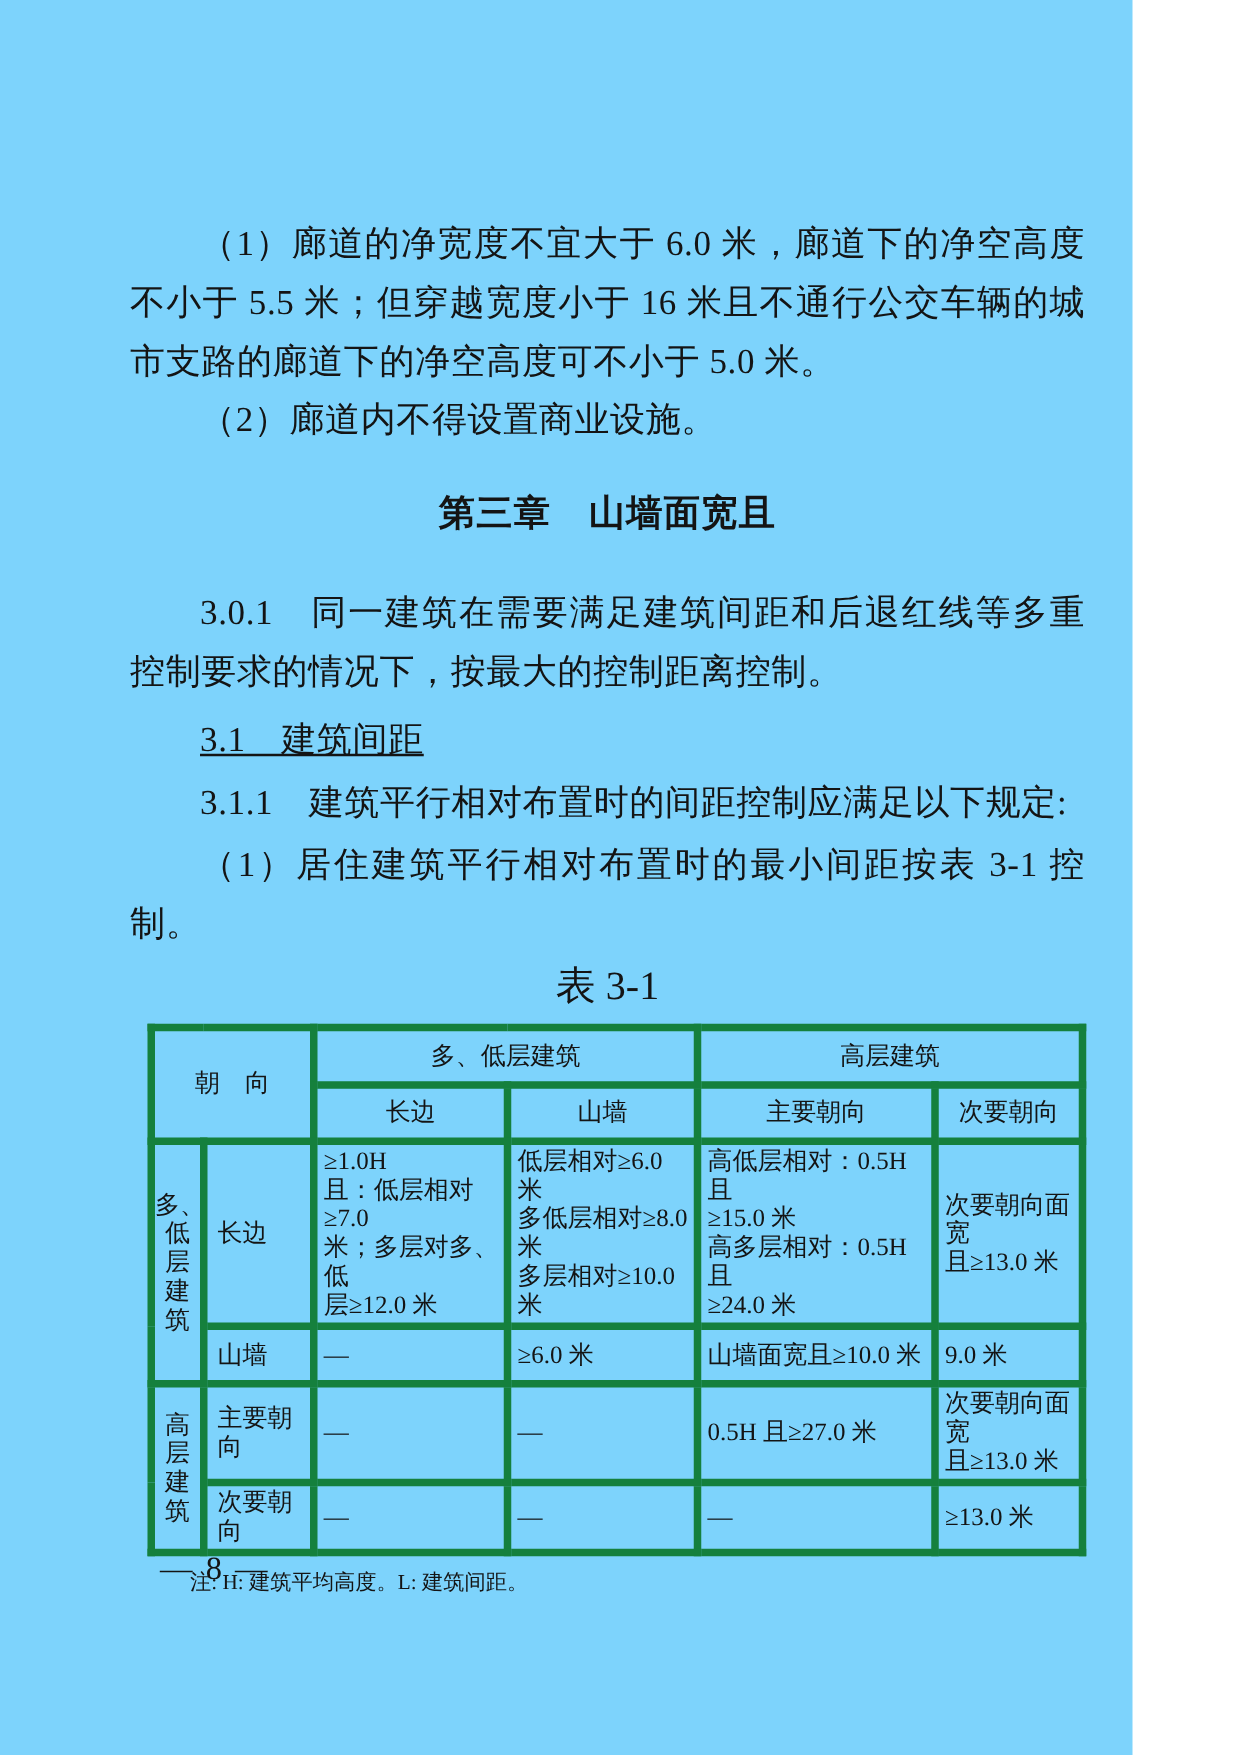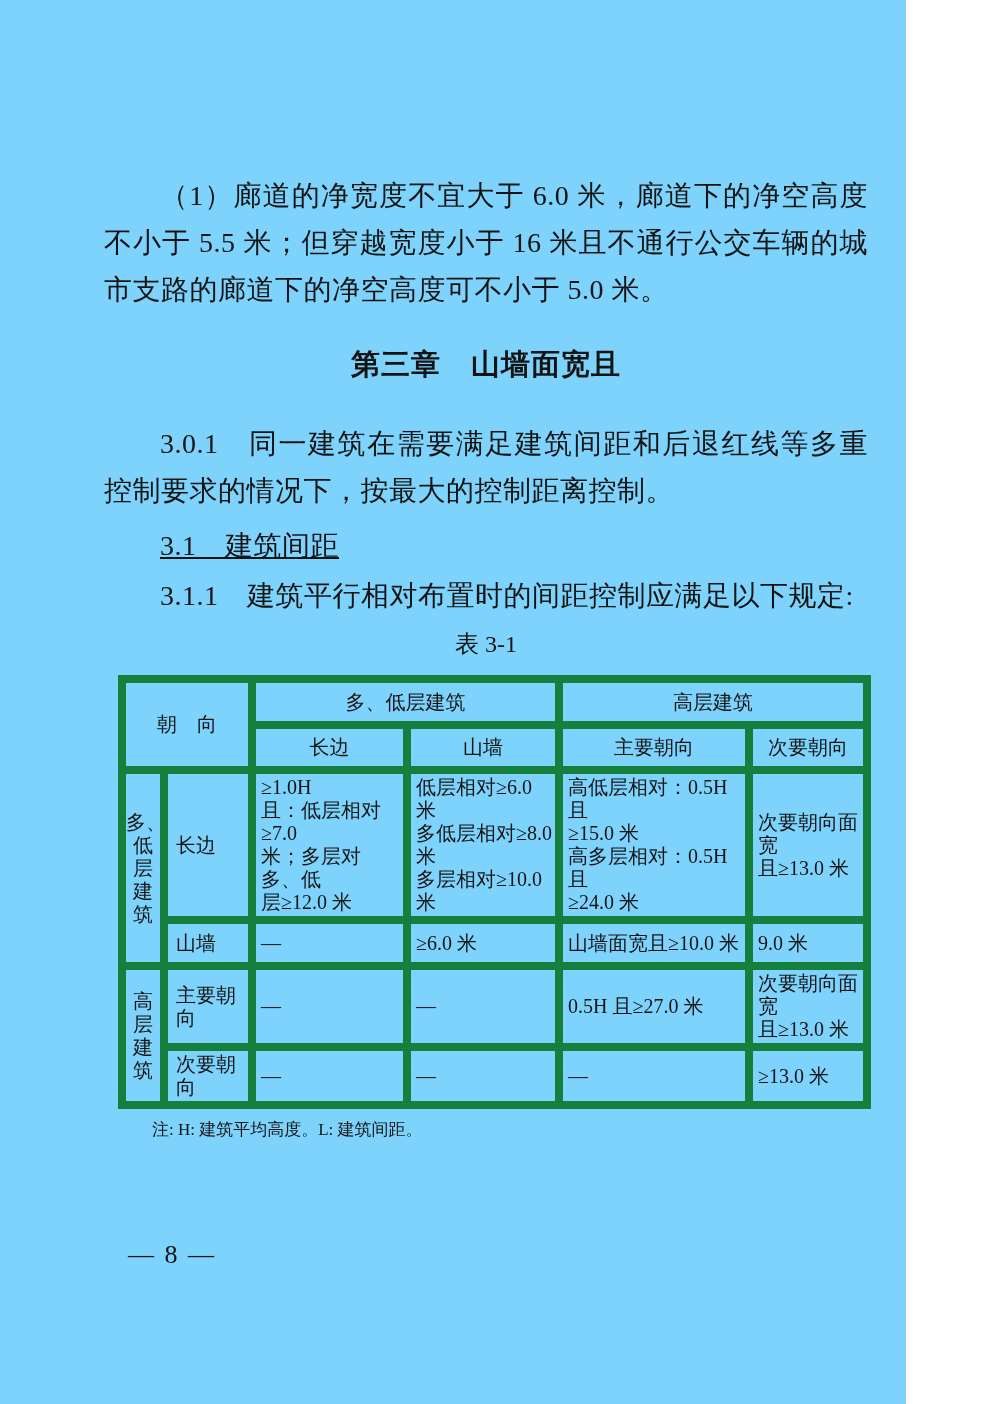--- a/index.html
+++ b/index.html
@@ -36,35 +36,35 @@
     margin: 28px 0 32px 0;
     font-family: "Liberation Sans", "DejaVu Sans", sans-serif;
     font-weight: bold;
     font-size: 29px;
     line-height: 47px;
     text-align: center;
     letter-spacing: 1px;
   }
   .table-title {
     margin-top: 7px;
-    font-size: 24px;
+    font-size: 32px;
     line-height: 37px;
     text-align: center;
   }
   table.spacing-table {
     margin-top: 12px;
     margin-left: 14px;
     border-collapse: collapse;
     table-layout: fixed;
     width: 745px;
     font-size: 20px;
   }
   table.spacing-table th,
   table.spacing-table td {
-    border: 8px solid #15803d;
+    border: 6px solid #15803d;
     line-height: 23px;
     vertical-align: middle;
     font-weight: normal;
     overflow: hidden;
   }
   table.spacing-table th {
     text-align: center;
     padding: 2px 2px;
   }
   td.group {
@@ -101,26 +101,28 @@
     letter-spacing: 2px;
   }
 </style>
 </head>
 <body>
 
 <div class="page">
   <div class="content">
 
     <p class="para">（1）廊道的净宽度不宜大于 6.0 米，廊道下的净空高度不小于 5.5 米；但穿越宽度小于 16 米且不通行公交车辆的城市支路的廊道下的净空高度可不小于 5.0 米。</p>
+    <p class="para">（2）廊道内不得设置商业设施。</p>
 
     <h1 class="chapter-heading">第三章　山墙面宽且</h1>
 
     <p class="para">3.0.1　同一建筑在需要满足建筑间距和后退红线等多重控制要求的情况下，按最大的控制距离控制。</p>
     <p class="para mt8">3.1　建筑间距</p>
     <p class="para mt3">3.1.1　建筑平行相对布置时的间距控制应满足以下规定:</p>
+    <p class="para mt3">（1）居住建筑平行相对布置时的最小间距按表 3-1 控制。</p>
 
     <div class="table-title">表 3-1</div>
 
     <table class="spacing-table">
       <colgroup>
         <col style="width:42px">
         <col style="width:88px">
         <col style="width:155px">
         <col style="width:152px">
         <col style="width:190px">

